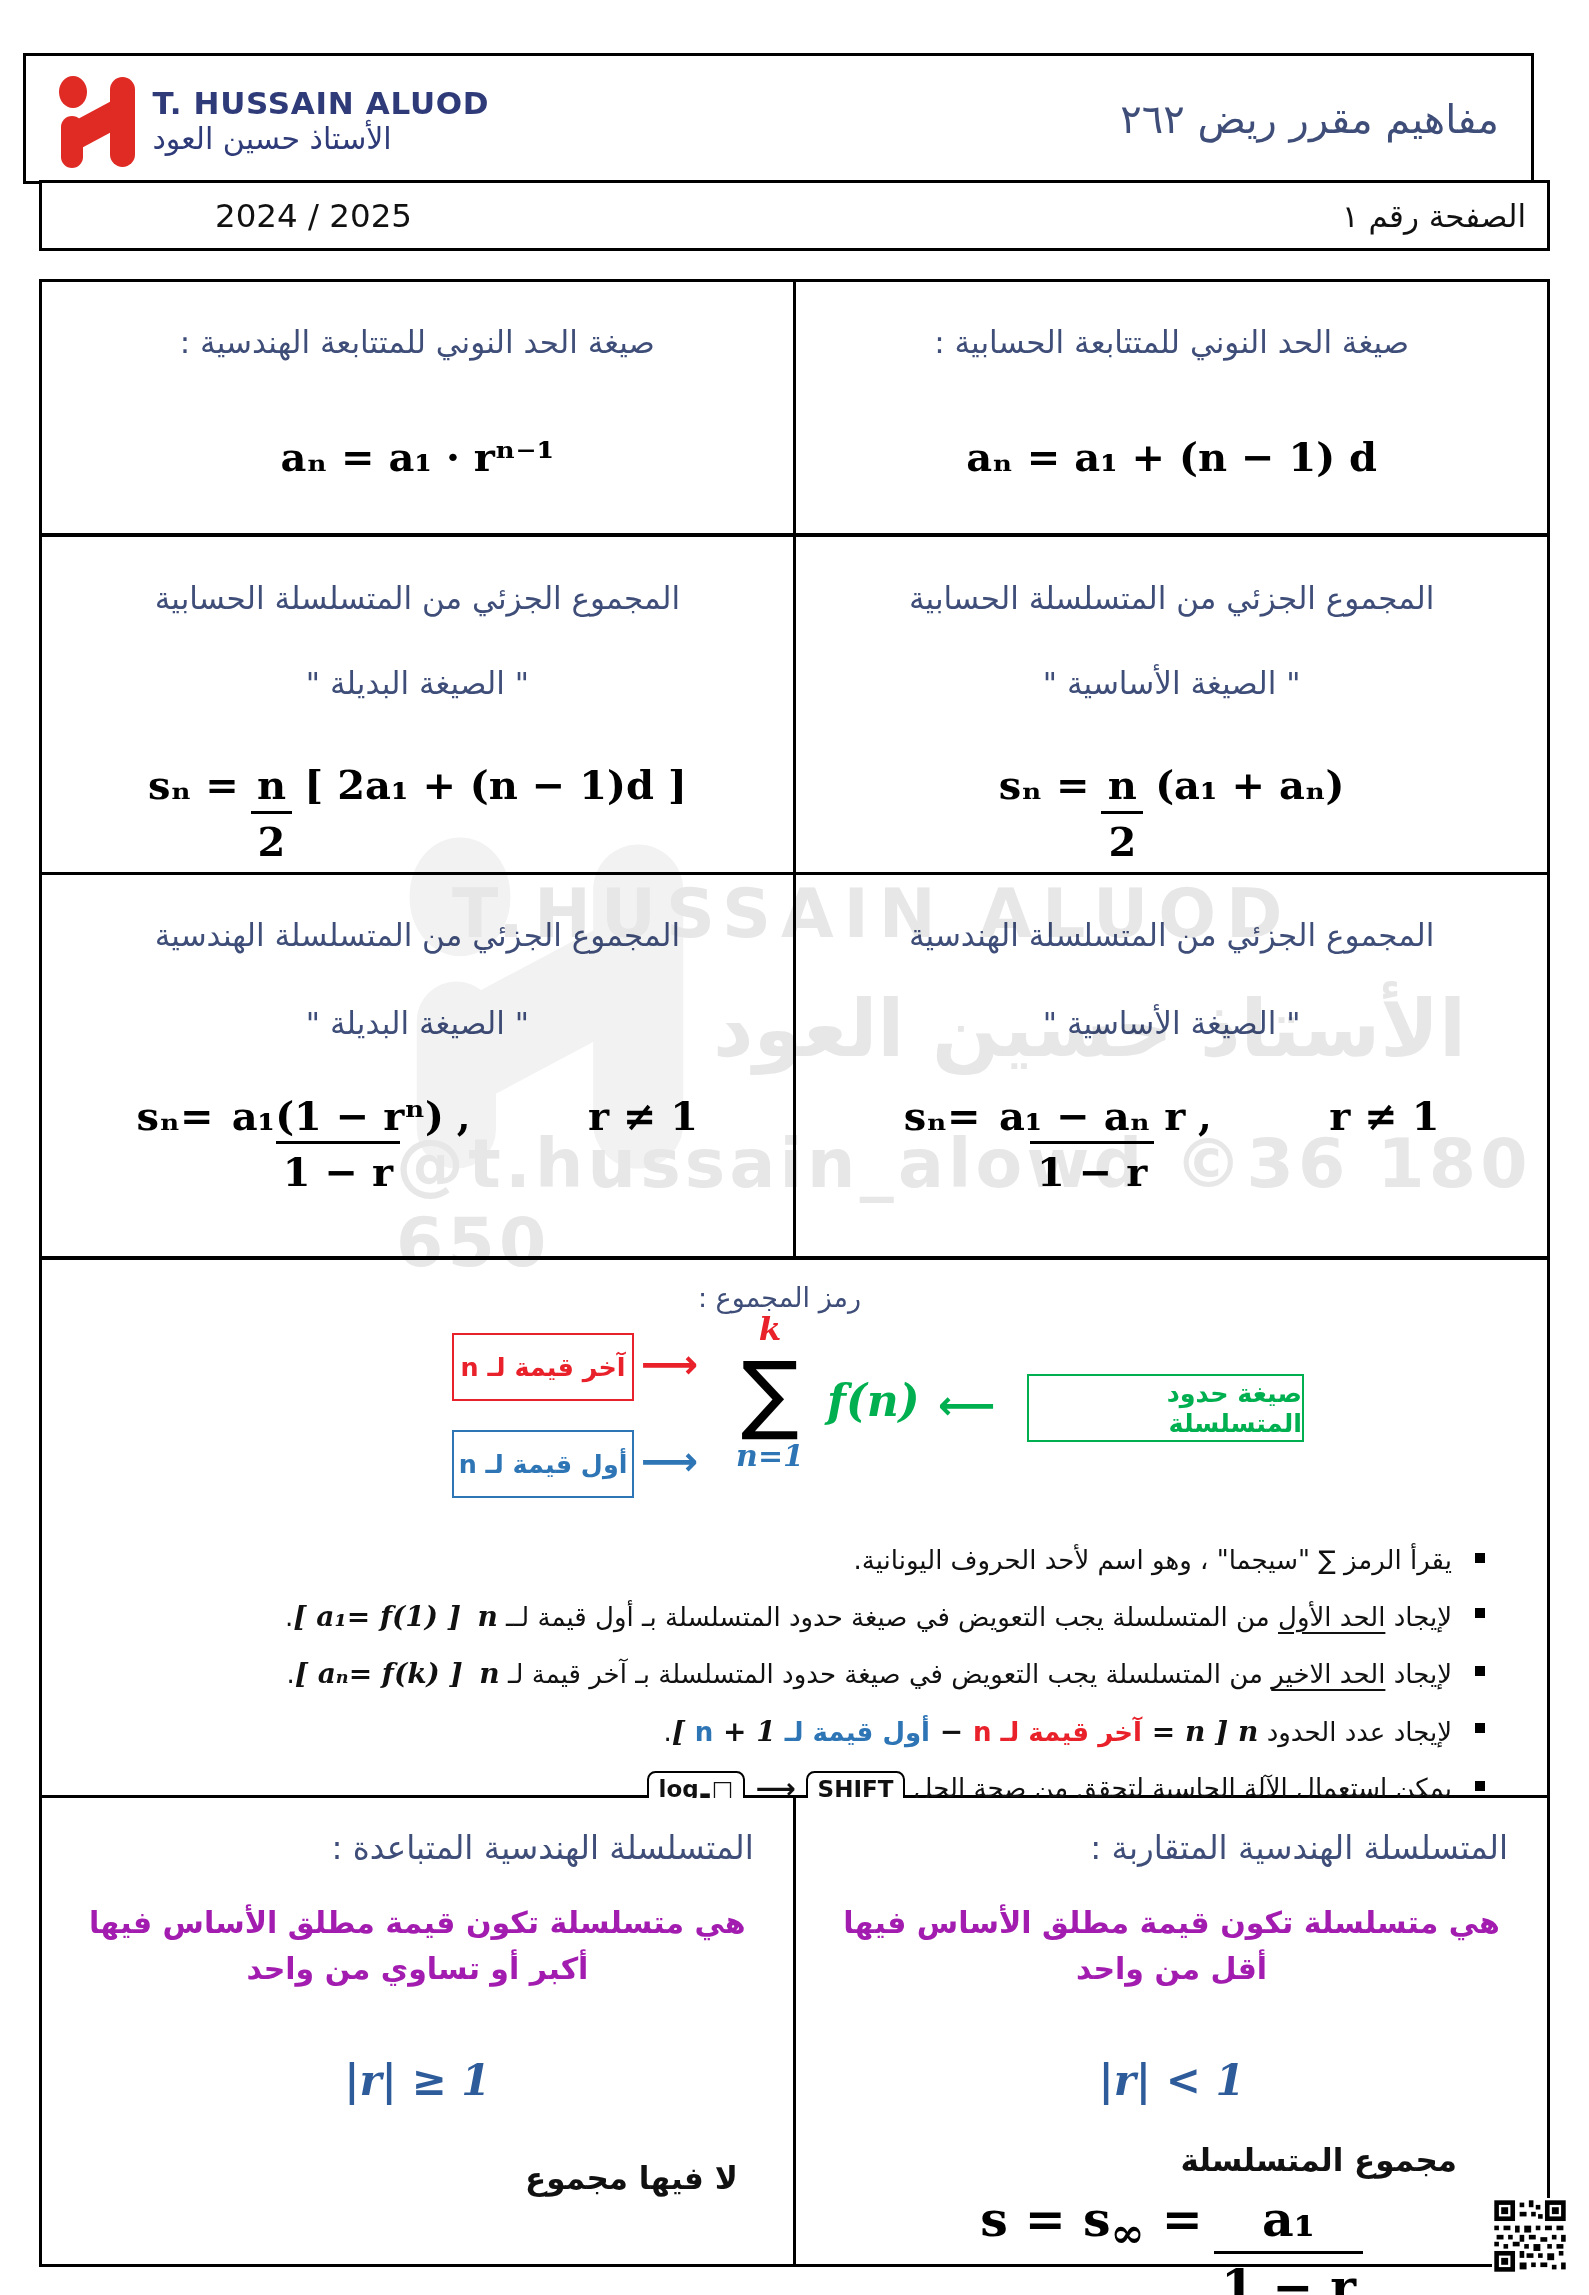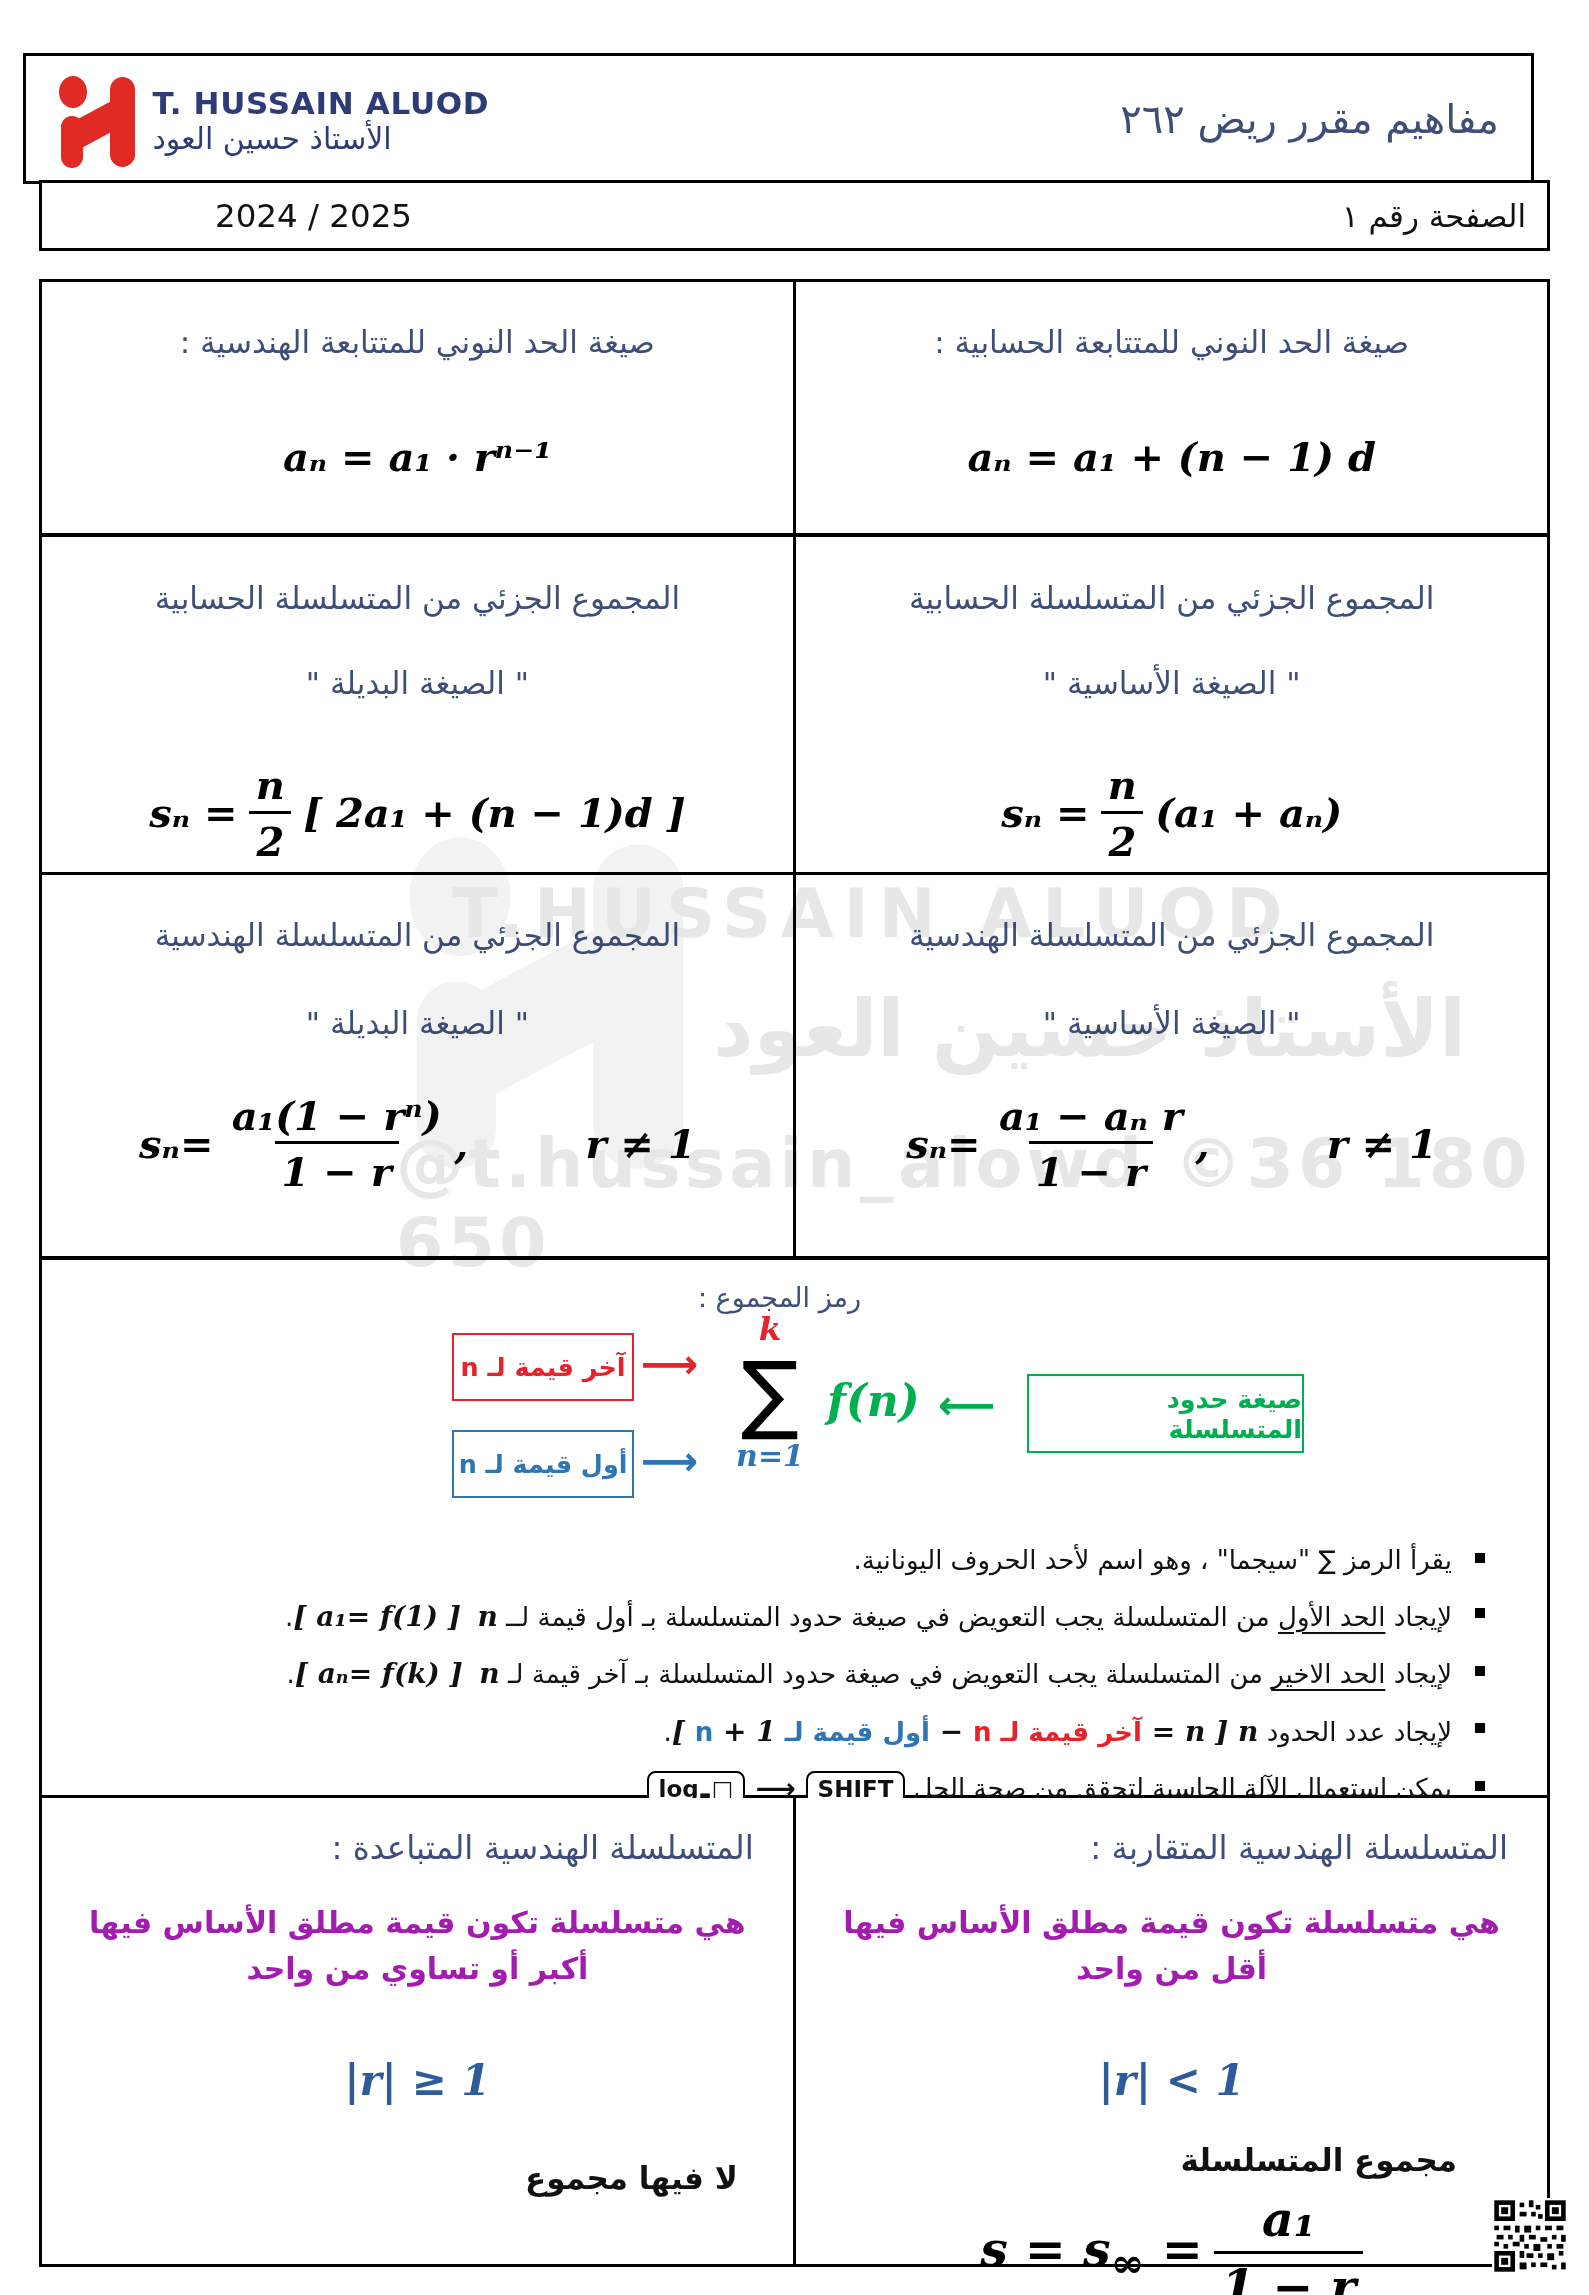--- a/index.html
+++ b/index.html
@@ -46,22 +46,22 @@
   .bhead{color:var(--heading_blue);font-size:31px;direction:rtl;text-align:center;line-height:1.25;}
   .r1 .bhead{margin-top:41px;}
   .r1 .formula{margin-top:71px;}
   .r2 .bhead1{margin-top:42px;}
   .r2 .bhead2{margin-top:47px;}
   .r2 .formula{margin-top:58px;}
   .r3 .bhead1{margin-top:41px;}
   .r3 .bhead2{margin-top:49px;}
   .r3 .formula{margin-top:49px;}
   .formula{
-    direction:ltr;display:flex;align-items:center;gap:11.3px;
-    font-family:"DejaVu Serif",serif;font-style:italic;font-weight:bold;
+    direction:ltr;display:flex;align-items:flex-start;gap:11.3px;
+    font-family:"DejaVu Serif",serif;font-weight:bold;
     font-size:40px;color:#000;
   }
   .frac{display:inline-flex;flex-direction:column;align-items:center;}
   .frac .num{padding:0 7px 2.8px;}
   .frac .den{border-top:3.5px solid #000;padding:4.2px 7px 0;}
   .cond{margin-left:106px;}
   .comma{margin-left:-5.7px;}
   
   .sigma-title{color:var(--heading_blue);font-size:27px;direction:rtl;text-align:center;padding:22.6px 30px 0 0;}
   .diagram{position:relative;height:212px;margin-top:4.2px;direction:ltr;}
@@ -73,21 +73,21 @@
   .lbl-blue{left:410px;top:113px;width:182px;height:68px;color:var(--blue);}
   .arrow{position:absolute;font-size:40px;font-weight:bold;line-height:1;}
   .arrow-red{left:599px;top:27px;color:var(--red);}
   .arrow-blue{left:599px;top:124px;color:var(--blue);}
   .arrow-green{left:896px;top:68px;color:var(--green);}
   .sigma-stack{position:absolute;left:675px;top:-8.5px;width:106px;display:flex;flex-direction:column;align-items:center;direction:ltr;}
   .sig-upper{color:var(--red);font:bold italic 32.5px "DejaVu Serif",serif;}
   .sig-sym{font-size:86px;line-height:1.05;color:#000;}
   .sig-lower{color:var(--blue);font:bold italic 30px "DejaVu Serif",serif;}
   .sig-body{position:absolute;left:785px;top:58px;color:var(--green);font:bold italic 44px "DejaVu Serif",serif;}
-  .green-box{left:985px;top:57px;width:277px;height:79px;color:var(--green);}
+  .green-box{left:985px;top:57px;width:277px;height:68px;color:var(--green);}
   
   .bullets{direction:rtl;padding:12.7px 58px 0 28px;font-size:26px;line-height:1.45;}
   .bullet{position:relative;padding-right:37px;margin-bottom:17px;text-align:right;}
   .bullet::before{content:"";position:absolute;right:4.2px;top:11.3px;width:10px;height:10px;background:#000;}
   .bm{font-family:"DejaVu Serif",serif;font-style:italic;font-weight:bold;font-size:28px;text-align:right;}
   .u{text-decoration:underline;text-underline-offset:5.7px;text-decoration-thickness:2.1px;}
   .red-t{color:var(--red);font-weight:bold;}
   .blue-t{color:var(--blue);font-weight:bold;}
   .key{
     display:inline-block;border:2.8px solid #000;border-radius:8.5px;padding:0 10px 1.4px;

